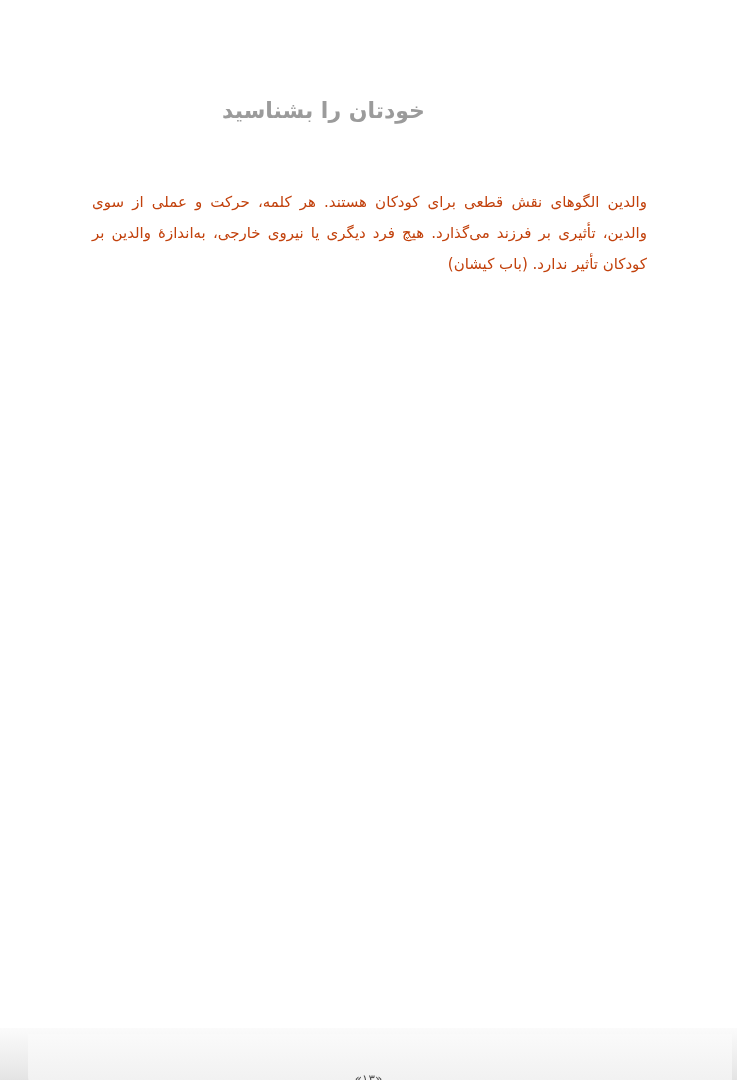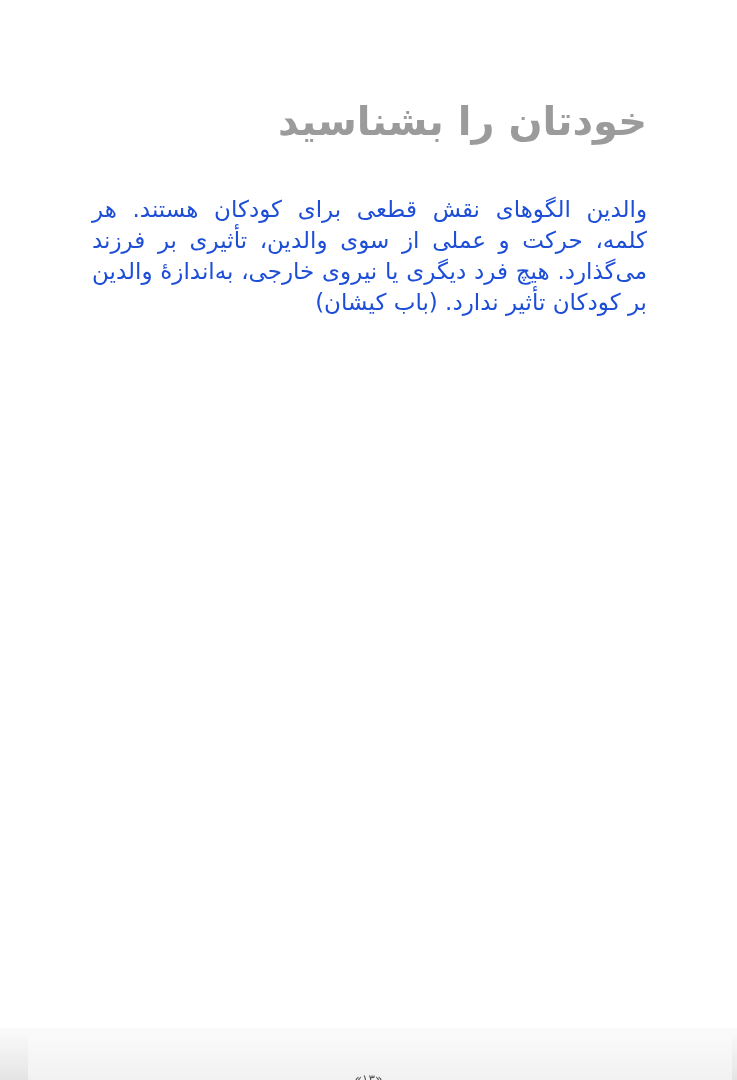--- a/index.html
+++ b/index.html
@@ -19,34 +19,34 @@
     position: absolute; left: 0; right: 0; bottom: 0; height: 70px;
     background: linear-gradient(180deg, #fbfbfb 0%, #e9e9e9 60%, #d9d9d9 100%);
   }
   .sheet-corner {
     position: absolute; left: 28px; right: 5px; bottom: 4px; height: 60px;
     background: linear-gradient(180deg, #fafafa 0%, #efefef 100%);
     border-radius: 0 0 14px 18px;
   }
   .page-title {
     margin: 98px 90px 0 0;
-    text-align: right;
+    text-align: center;
     direction: rtl;
-    font-size: 40px;
+    font-size: 22px;
     font-weight: bold;
     color: #9b9b9b;
     letter-spacing: 0.5px;
   }
   .body-text {
-    margin: 50px 90px 0 92px;
+    margin: 64px 90px 0 92px;
     direction: rtl;
     text-align: justify;
-    font-size: 23px;
+    font-size: 15px;
     line-height: 31px;
-    color: #1d4ed8;
+    color: #c2410c;
   }
   .body-text p + p { text-indent: 16px; }
   .page-num {
     position: absolute;
     left: 0; right: 0; bottom: 12px;
     text-align: center;
     font-size: 12px;
     color: #4d4d4d;
     direction: rtl;
   }

